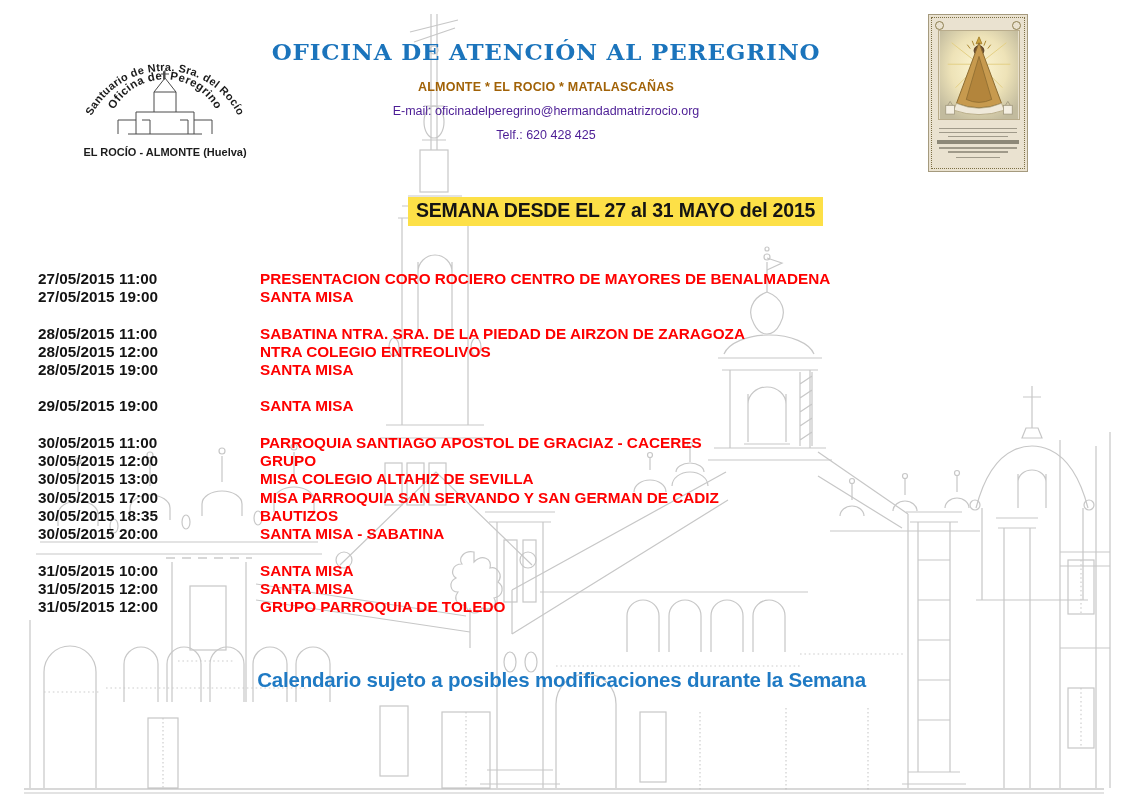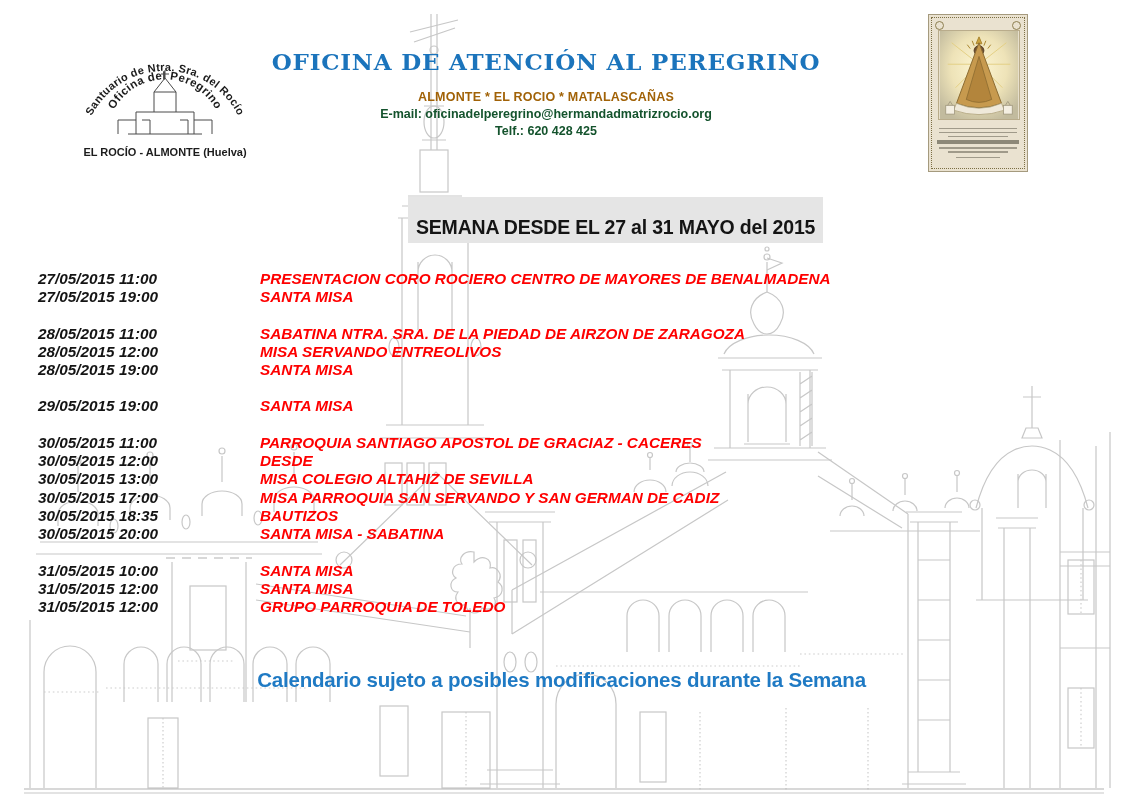--- a/index.html
+++ b/index.html
@@ -7,52 +7,52 @@
     position:relative;width:1123px;height:794px;margin:0 auto;
     background:#ffffff;overflow:hidden;
     font-family:"Liberation Sans",sans-serif;
   }
   
   .sketch{position:absolute;left:0;top:0;z-index:0;}
   .sketch path,.sketch rect,.sketch circle,.sketch ellipse{fill:none;stroke:#c7c7c7;stroke-width:1.2;}
   .sketch .dk{stroke:#b2b2b2;}
   .sketch .hatch{stroke:#cdcdcd;}
   
-  .header-center{position:absolute;left:170px;top:48px;width:752px;text-align:center;z-index:2;}
+  .header-center{position:absolute;left:170px;top:38px;width:752px;text-align:center;z-index:2;}
   .doc-title{
     font-family:"DejaVu Serif","Liberation Serif",serif;
     font-weight:bold;font-size:23px;letter-spacing:.8px;color:#1b74bc;white-space:nowrap;
   }
   .doc-subtitle{margin-top:15px;font-size:12.5px;font-weight:bold;color:#a16207;letter-spacing:.2px;}
-  .doc-contact{margin-top:3px;font-size:12.5px;font-weight:bold;color:#14532d;}
+  .doc-contact{margin-top:10px;font-size:12.5px;font-weight:normal;color:#4c1d95;}
   
   .stamp{position:absolute;left:70px;top:34px;width:190px;height:132px;z-index:2;}
   .stamp text{font-family:"Liberation Sans",sans-serif;font-weight:bold;fill:#1c1c1c;}
   .stamp .doodle{fill:none;stroke:#4a4a4a;stroke-width:1;}
   
   .certificate{position:absolute;left:928px;top:14px;width:100px;height:158px;z-index:2;
     background:#eae2d0;border:1px solid #a59a7e;box-sizing:border-box;}
   .cert-border{position:absolute;inset:2px;border:1px dotted #7c6f45;}
   .cert-ornament{position:absolute;top:6px;width:7px;height:7px;border:1px solid #8d7f50;border-radius:50%;}
   .cert-ornament.left{left:6px;} .cert-ornament.right{right:6px;}
   .cert-img{position:absolute;left:9px;top:15px;width:82px;height:90px;border:1px solid #b9ac8b;box-sizing:border-box;}
   .cert-lines{position:absolute;left:7px;top:110px;right:7px;}
   .cert-line{height:1.5px;background:#a09a8a;margin:2.5px 3px;}
   .cert-line.short{margin:2.5px 12px;}
   .cert-title-bar{height:4px;background:#8d8878;margin:3px 1px;}
   .cert-sign{height:1.5px;background:#a09a8a;margin:4px 20px 0;}
   
   .banner{
     position:absolute;left:408px;top:197px;z-index:2;
-    background:#e5e5e5;color:#141414;font-weight:bold;font-size:19.5px;
-    padding:19px 8px 4px;white-space:nowrap;letter-spacing:-.2px;
+    background:#fde047;color:#141414;font-weight:bold;font-size:19.5px;
+    padding:2px 8px 4px;white-space:nowrap;letter-spacing:-.2px;
   }
   
   .schedule{position:absolute;left:38px;top:270px;z-index:2;line-height:18.3px;font-size:15.3px;white-space:nowrap;}
-  .day-group{margin-bottom:18px;font-style:italic;}
+  .day-group{margin-bottom:18px;}
   .col-date{display:inline-block;width:81px;font-weight:bold;color:#141414;}
   .col-time{display:inline-block;width:141px;font-weight:bold;color:#141414;}
   .col-event{font-weight:bold;color:#fe0000;}
   
   .footer-note{
     position:absolute;left:0;top:668px;width:1123px;text-align:center;z-index:2;
     font-size:20.5px;font-weight:bold;color:#1f7ac4;letter-spacing:-.2px;
   }
 </style>
 </head>
@@ -282,39 +282,39 @@
       <div>
         <span class="col-date">27/05/2015</span><span class="col-time">19:00</span><span class="col-event">SANTA MISA</span>
       </div>
     </div>
 
     <div class="day-group">
       <div>
         <span class="col-date">28/05/2015</span><span class="col-time">11:00</span><span class="col-event">SABATINA NTRA. SRA. DE LA PIEDAD DE AIRZON DE ZARAGOZA</span>
       </div>
       <div>
-        <span class="col-date">28/05/2015</span><span class="col-time">12:00</span><span class="col-event">MISA SERVANDO ENTREOLIVOS</span>
+        <span class="col-date">28/05/2015</span><span class="col-time">12:00</span><span class="col-event">NTRA COLEGIO ENTREOLIVOS</span>
       </div>
       <div>
         <span class="col-date">28/05/2015</span><span class="col-time">19:00</span><span class="col-event">SANTA MISA</span>
       </div>
     </div>
 
     <div class="day-group">
       <div>
         <span class="col-date">29/05/2015</span><span class="col-time">19:00</span><span class="col-event">SANTA MISA</span>
       </div>
     </div>
 
     <div class="day-group">
       <div>
         <span class="col-date">30/05/2015</span><span class="col-time">11:00</span><span class="col-event">PARROQUIA SANTIAGO APOSTOL DE GRACIAZ - CACERES</span>
       </div>
       <div>
-        <span class="col-date">30/05/2015</span><span class="col-time">12:00</span><span class="col-event">DESDE</span>
+        <span class="col-date">30/05/2015</span><span class="col-time">12:00</span><span class="col-event">GRUPO</span>
       </div>
       <div>
         <span class="col-date">30/05/2015</span><span class="col-time">13:00</span><span class="col-event">MISA COLEGIO ALTAHIZ DE SEVILLA</span>
       </div>
       <div>
         <span class="col-date">30/05/2015</span><span class="col-time">17:00</span><span class="col-event">MISA PARROQUIA SAN SERVANDO Y SAN GERMAN DE CADIZ</span>
       </div>
       <div>
         <span class="col-date">30/05/2015</span><span class="col-time">18:35</span><span class="col-event">BAUTIZOS</span>
       </div>

